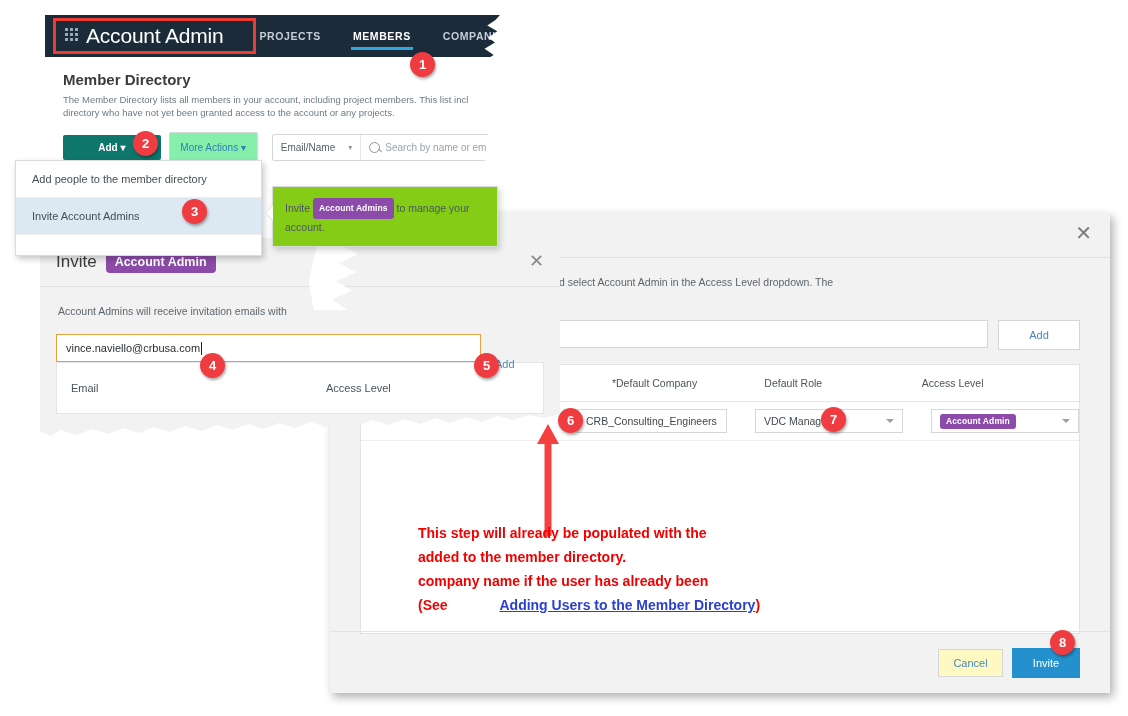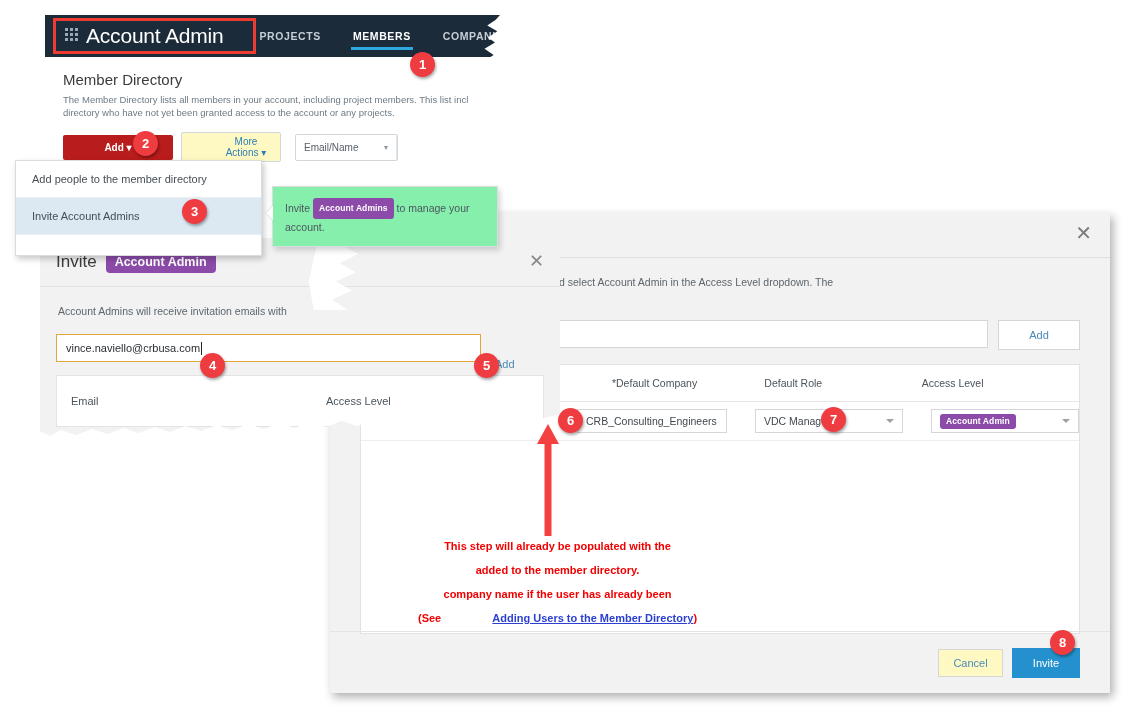--- a/index.html
+++ b/index.html
@@ -104,56 +104,55 @@
     position: absolute;
     left: -2px; right: -2px; bottom: 0;
     height: 3px;
     background: #2fa8e0;
   }
 
   .app-body { padding: 14px 0 0 18px; background: #fff; }
   .page-title {
     font-size: 15px;
     color: #3b3b3b;
-    font-weight: 400;
+    font-weight: 700;
     margin-bottom: 5px;
   }
   .page-desc {
     font-size: 9.5px;
     color: #6c7a85;
     line-height: 13px;
     max-width: 440px;
   }
   .toolbar {
     display: flex;
     align-items: center;
     margin-top: 13px;
     gap: 8px;
   }
   .btn-add {
-    background: #b91c1c;
+    background: #0f766e;
     color: #fff;
     font-size: 10px;
     font-weight: bold;
     border: none;
     width: 110px;
     height: 25px;
     border-radius: 2px;
     cursor: pointer;
   }
   .btn-more {
-    background: #fef9c3;
+    background: #86efac;
     color: #2f7fb5;
     font-size: 10px;
     border: 1px solid #d2d7db;
     width: 100px;
     height: 30px;
     border-radius: 2px;
     cursor: pointer;
-    padding-left: 36px;
   }
   .filter-wrap {
     display: flex;
     margin-left: 6px;
     border: 1px solid #d2d7db;
     height: 25px;
     background: #fff;
     border-radius: 2px;
     overflow: hidden;
   }
@@ -205,21 +204,21 @@
   }
   .add-menu-item.sel { background: #dce8f2; }
   .add-menu-item.last { border-bottom: none; height: 20px;}
 
   
   .tooltip-pop {
     position: absolute;
     left: 272px;
     top: 186px;
     width: 200px;
-    background: #86efac;
+    background: #84cc16;
     border: 1px solid #d9dde0;
     box-shadow: 2px 3px 6px rgba(0,0,0,0.18);
     padding: 11px 12px;
     font-size: 10.5px;
     color: #4c5660;
     line-height: 16px;
     z-index: 13;
   }
   .tooltip-pop::before {
     content:"";
@@ -394,28 +393,27 @@
     border: none;
     color: #fff;
     font-size: 11px;
     cursor: pointer;
   }
 
   
   .annot {
     position: absolute;
     left: 418px;
-    top: 534px;
-    font-size: 11px;
+    top: 521px;
+    font-size: 14px;
     font-weight: bold;
     color: #f20000;
     line-height: 24px;
     z-index: 20;
     white-space: nowrap;
-    text-align: center;
   }
   .annot a {
     color: #2b3fd0;
     text-decoration: underline;
     font-weight: bold;
     margin-left: 48px;
   }
   .arrow-svg {
     position: absolute;
     left: 528px;
@@ -501,21 +499,21 @@
   }
   .left-add {
     position: absolute;
     left: 495px;
     top: 358px;
     font-size: 11px;
     color: #4a89b8;
     z-index: 11;
   }
   .left-tbl {
-    margin: 13px 16px 0 16px;
+    margin: 0 16px 0 16px;
     background: #fff;
     border: 1px solid #e4e4e4;
     height: 50px;
     display: flex;
     align-items: center;
   }
   .left-tbl .h1 { width: 255px; padding-left: 14px; font-size: 11px; color:#4a545c;}
   .left-tbl .h2 { font-size: 11px; color:#4a545c;}
 
   
@@ -634,20 +632,24 @@
         <div>directory who have not yet been granted access to the account or any projects.</div>
       </div>
       <div class="toolbar">
         <button class="btn-add">Add ▾</button>
         <button class="btn-more">More Actions ▾</button>
         <div class="filter-wrap">
           <div class="filter-sel">
             <span>Email/Name</span>
             <span class="caret">▾</span>
           </div>
+          <div class="search-box">
+            <span class="mag"></span>
+            <span>Search by name or em</span>
+          </div>
         </div>
       </div>
     </div>
   </div>
 
   <div class="add-menu">
     <div class="add-menu-item">Add people to the member directory</div>
     <div class="add-menu-item sel">Invite Account Admins</div>
     <div class="add-menu-item last"></div>
   </div>

